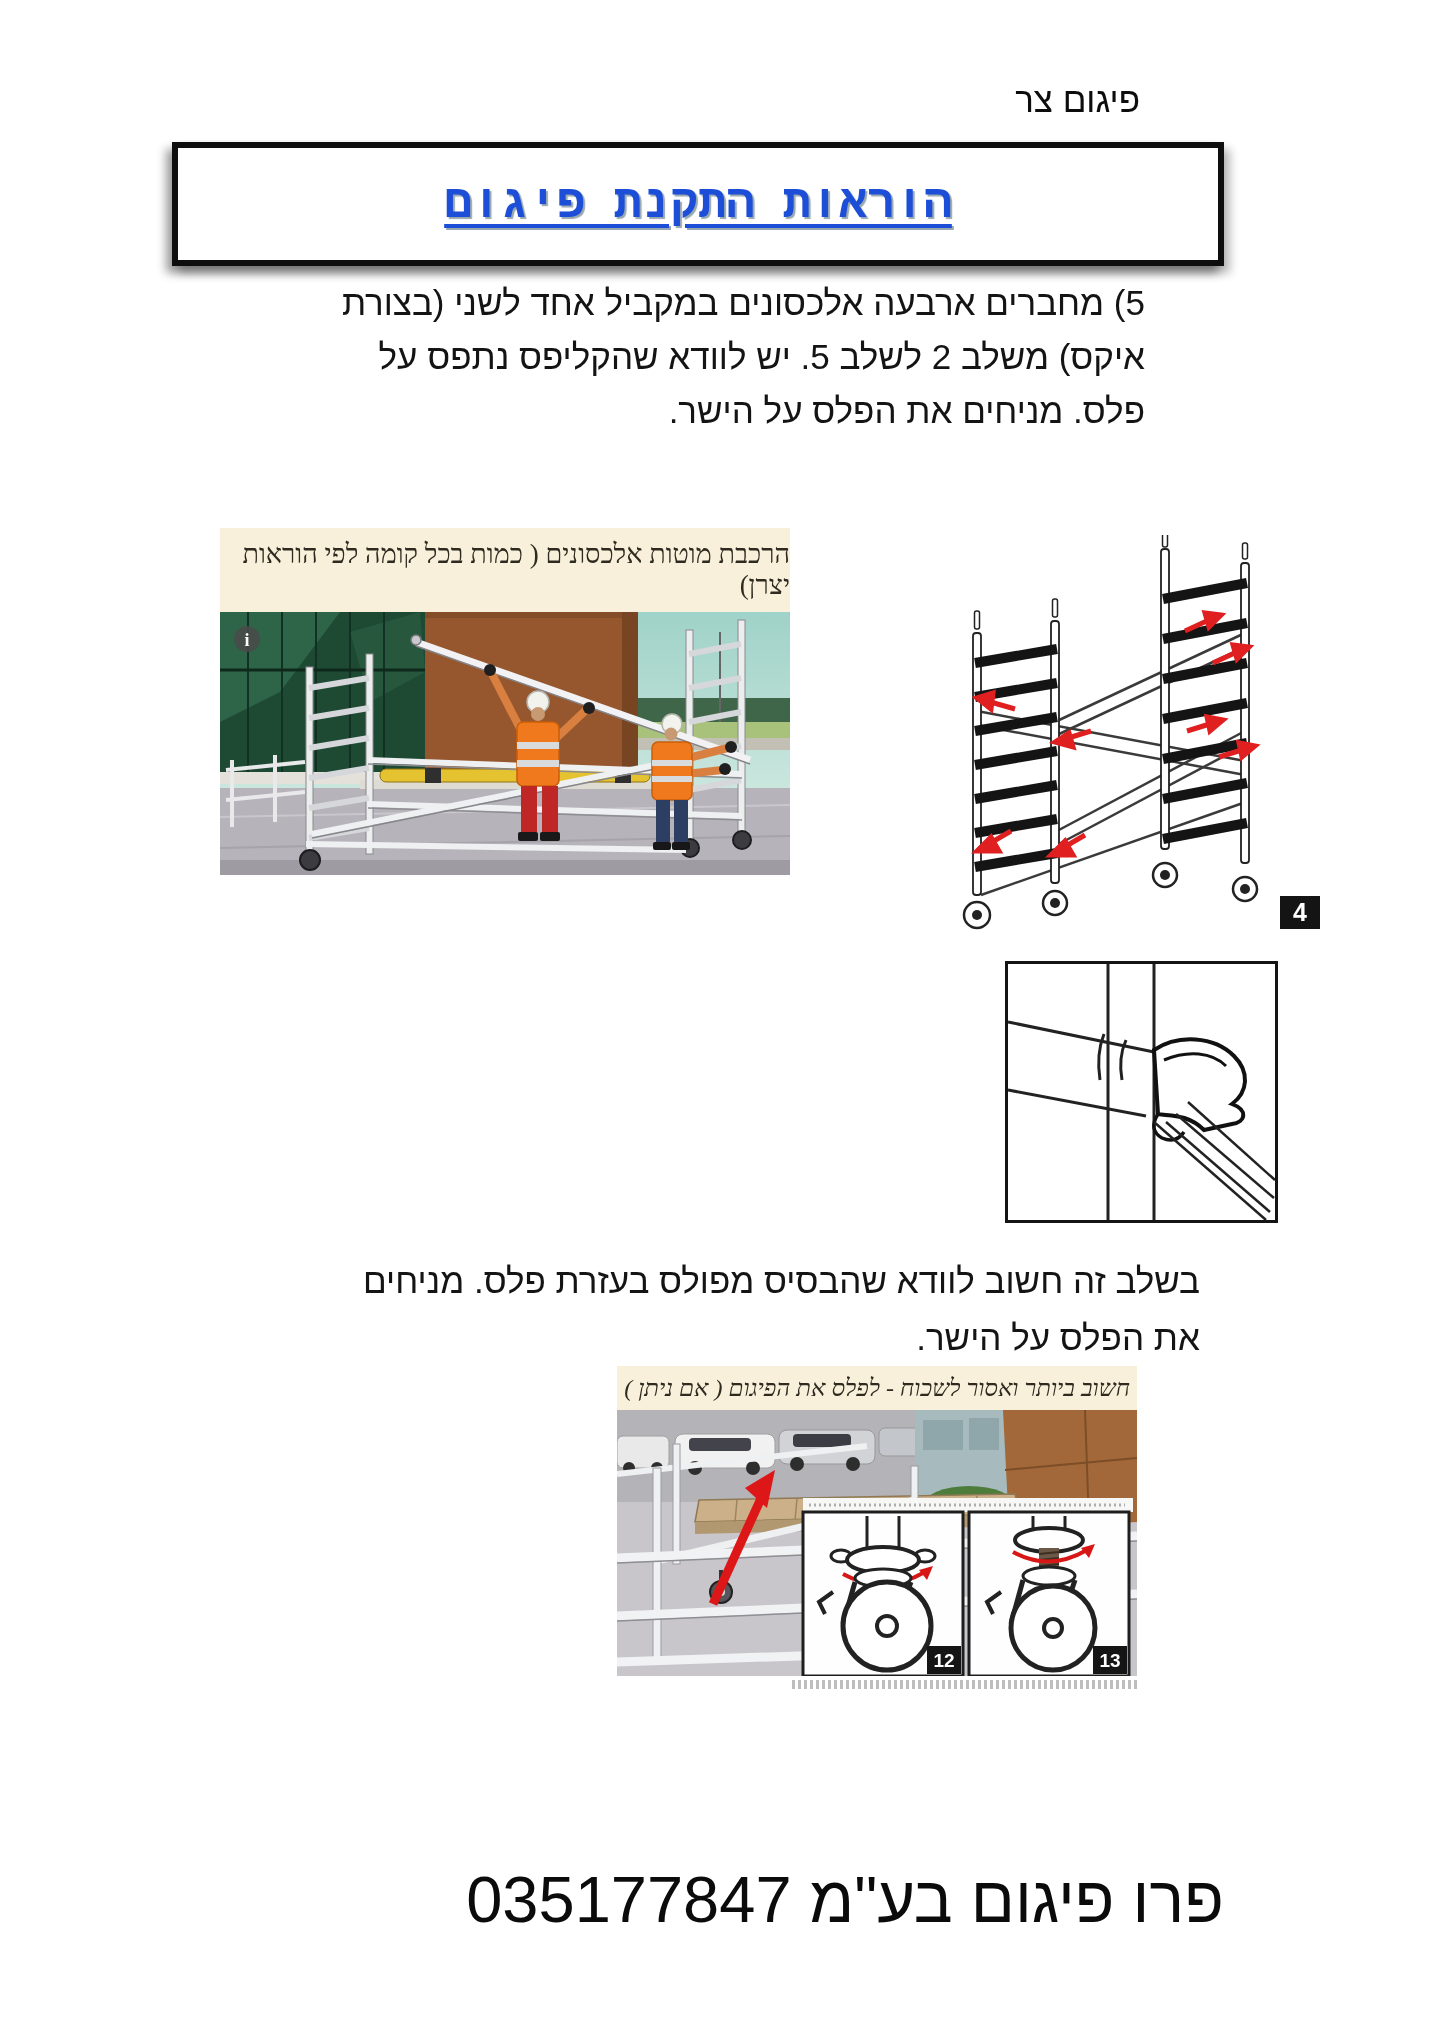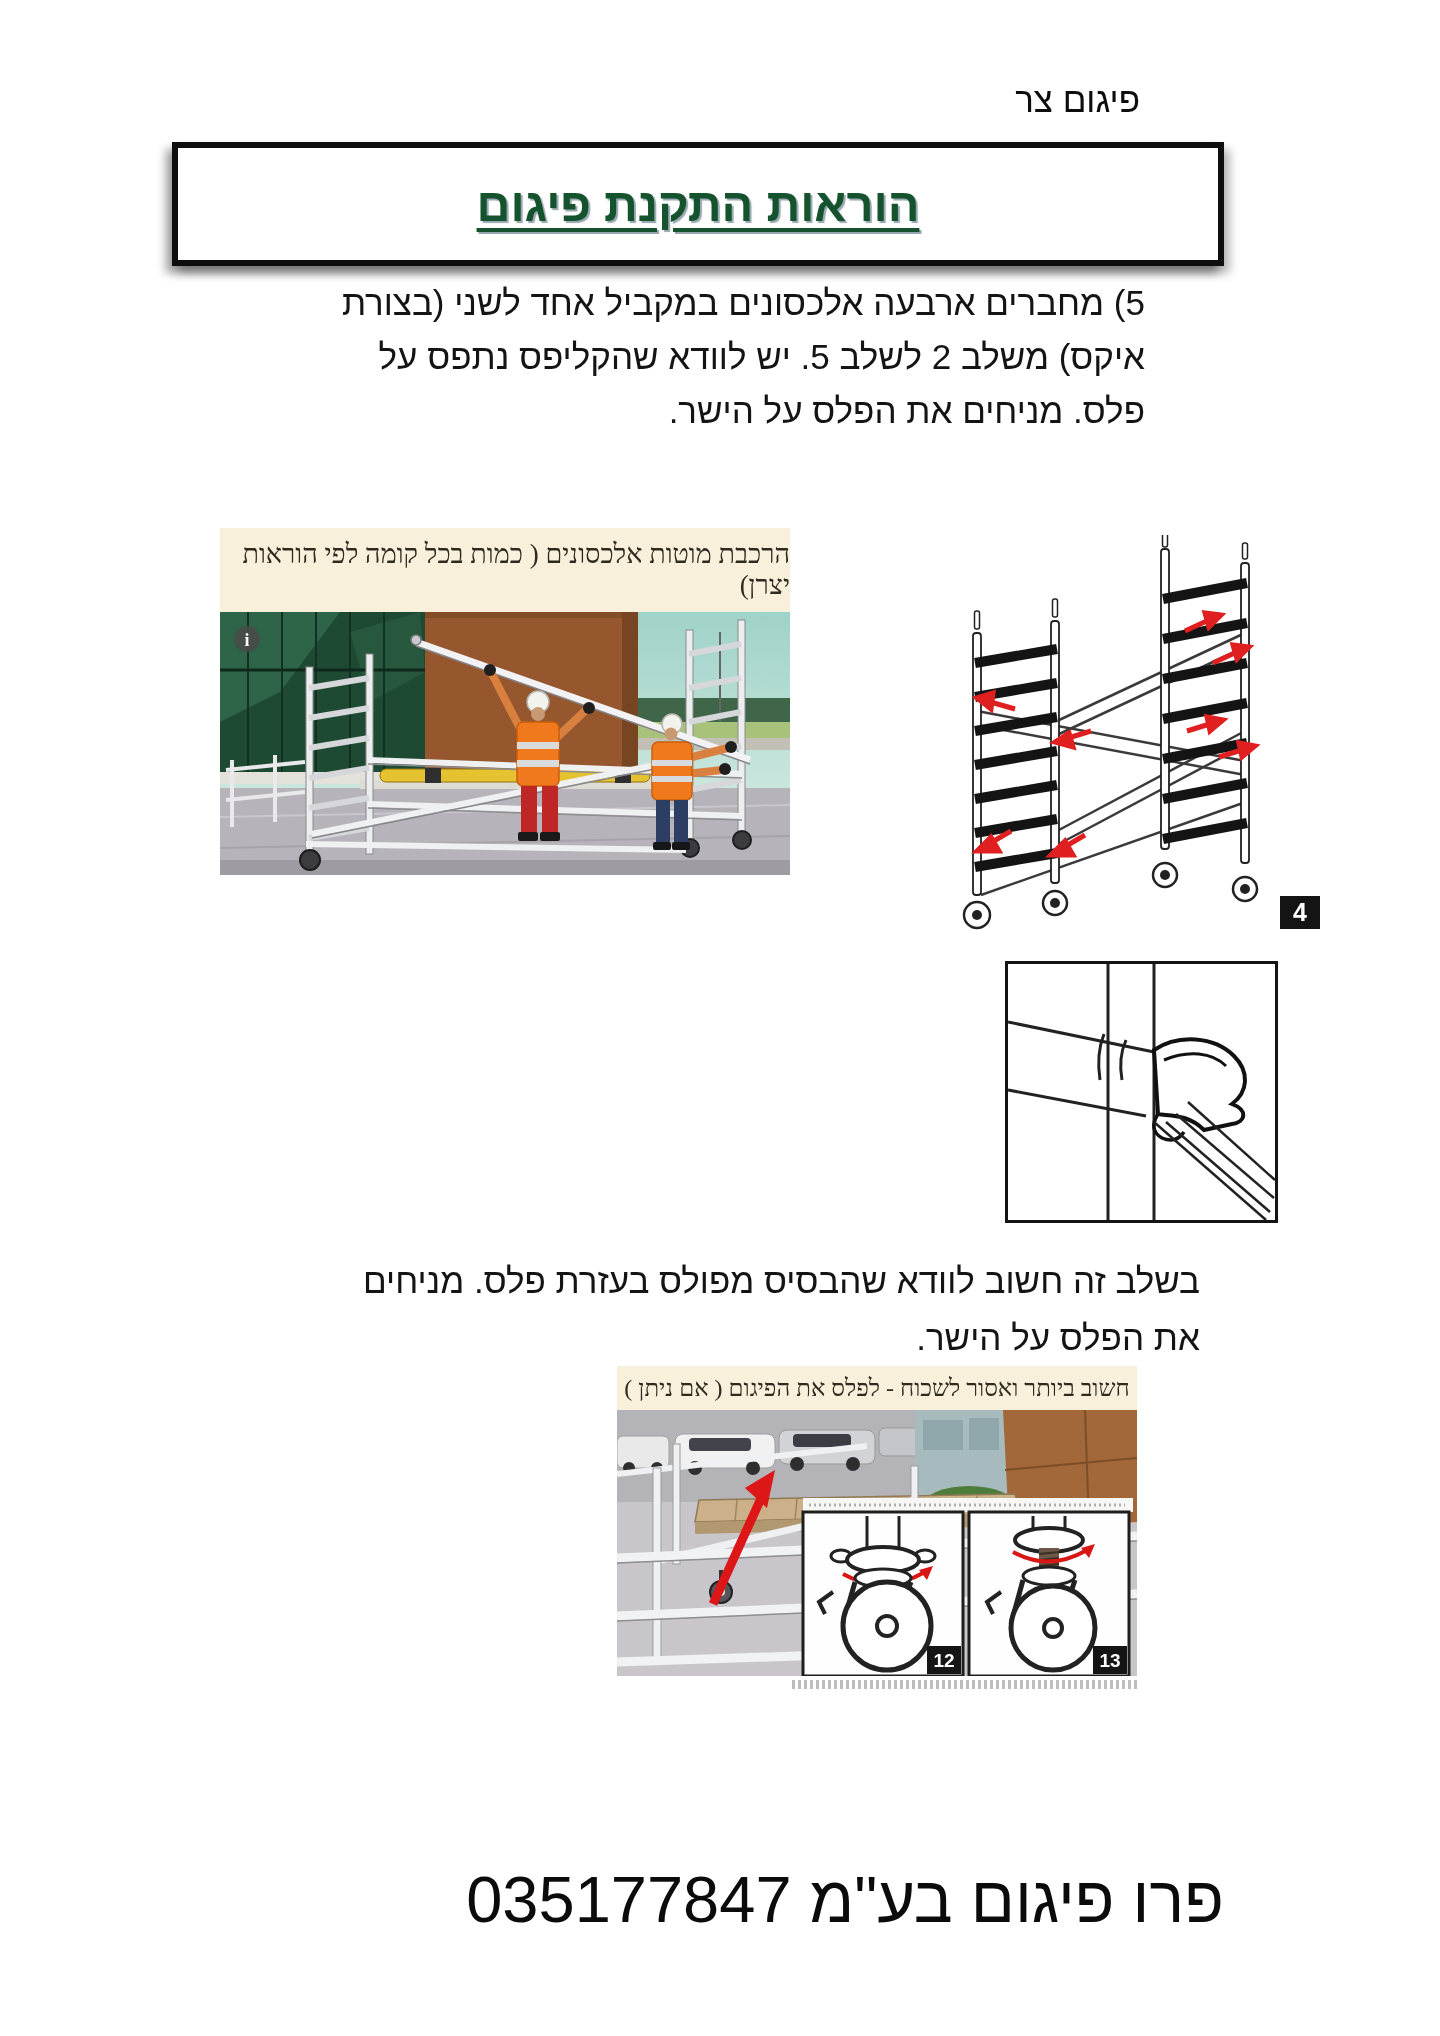--- a/index.html
+++ b/index.html
@@ -19,21 +19,21 @@
   .para1{top:276px;right:295px;width:900px;direction:rtl;
          font-size:35px;line-height:54px;}
   .para2{top:1252px;left:240px;width:960px;direction:rtl;text-align:right;
          font-size:35px;line-height:57px;}
   
   .figure1{top:528px;left:220px;width:570px;}
   .figure2{top:1366px;left:617px;width:520px;}
   .caption-band{display:flex;align-items:center;justify-content:center;direction:rtl;
                 font-family:"Liberation Serif","DejaVu Serif",serif;color:#2e2a20;}
   .caption1{height:84px;font-size:27px;justify-content:center;}
-  .caption2{height:44px;font-size:24px;}
+  .caption2{height:44px;font-size:24px;font-style:italic;}
   .photo-frame{display:block;}
   
   .badge4{top:896px;left:1280px;width:40px;height:33px;background:#141414;color:#fff;
           display:flex;align-items:center;justify-content:center;font-size:25px;font-weight:bold;}
   
   .clamp-box{top:961px;left:1005px;width:267px;height:256px;background:#fff;border:3px solid #141414;}
   
   .footer-line{top:1862px;left:250px;width:1190px;text-align:center;direction:rtl;
                font-size:65px;color:#0b0b0b;}
   
@@ -41,21 +41,21 @@
       background:repeating-linear-gradient(90deg,#9a9a9a 0 3px,transparent 3px 6px);}
 </style>
 </head>
 <body>
 
 <div class="page">
 
   <div class="abs top-label">פיגום צר</div>
 
   <div class="abs title-box">
-    <div class="title-text" style="color:#14532d;">הוראות התקנת פיגום</div>
+    <div class="title-text" style="color:#1d4ed8;font-family:Liberation Mono, monospace;">הוראות התקנת פיגום</div>
   </div>
 
   <div class="abs para1">
     <div>5) מחברים ארבעה אלכסונים במקביל אחד לשני (בצורת</div>
     <div>איקס) משלב 2 לשלב 5. יש לוודא שהקליפס נתפס על</div>
     <div>פלס. מניחים את הפלס על הישר.</div>
   </div>
 
   <div class="abs figure1">
     <div class="caption-band caption1" style="background:#f8f0da;">

